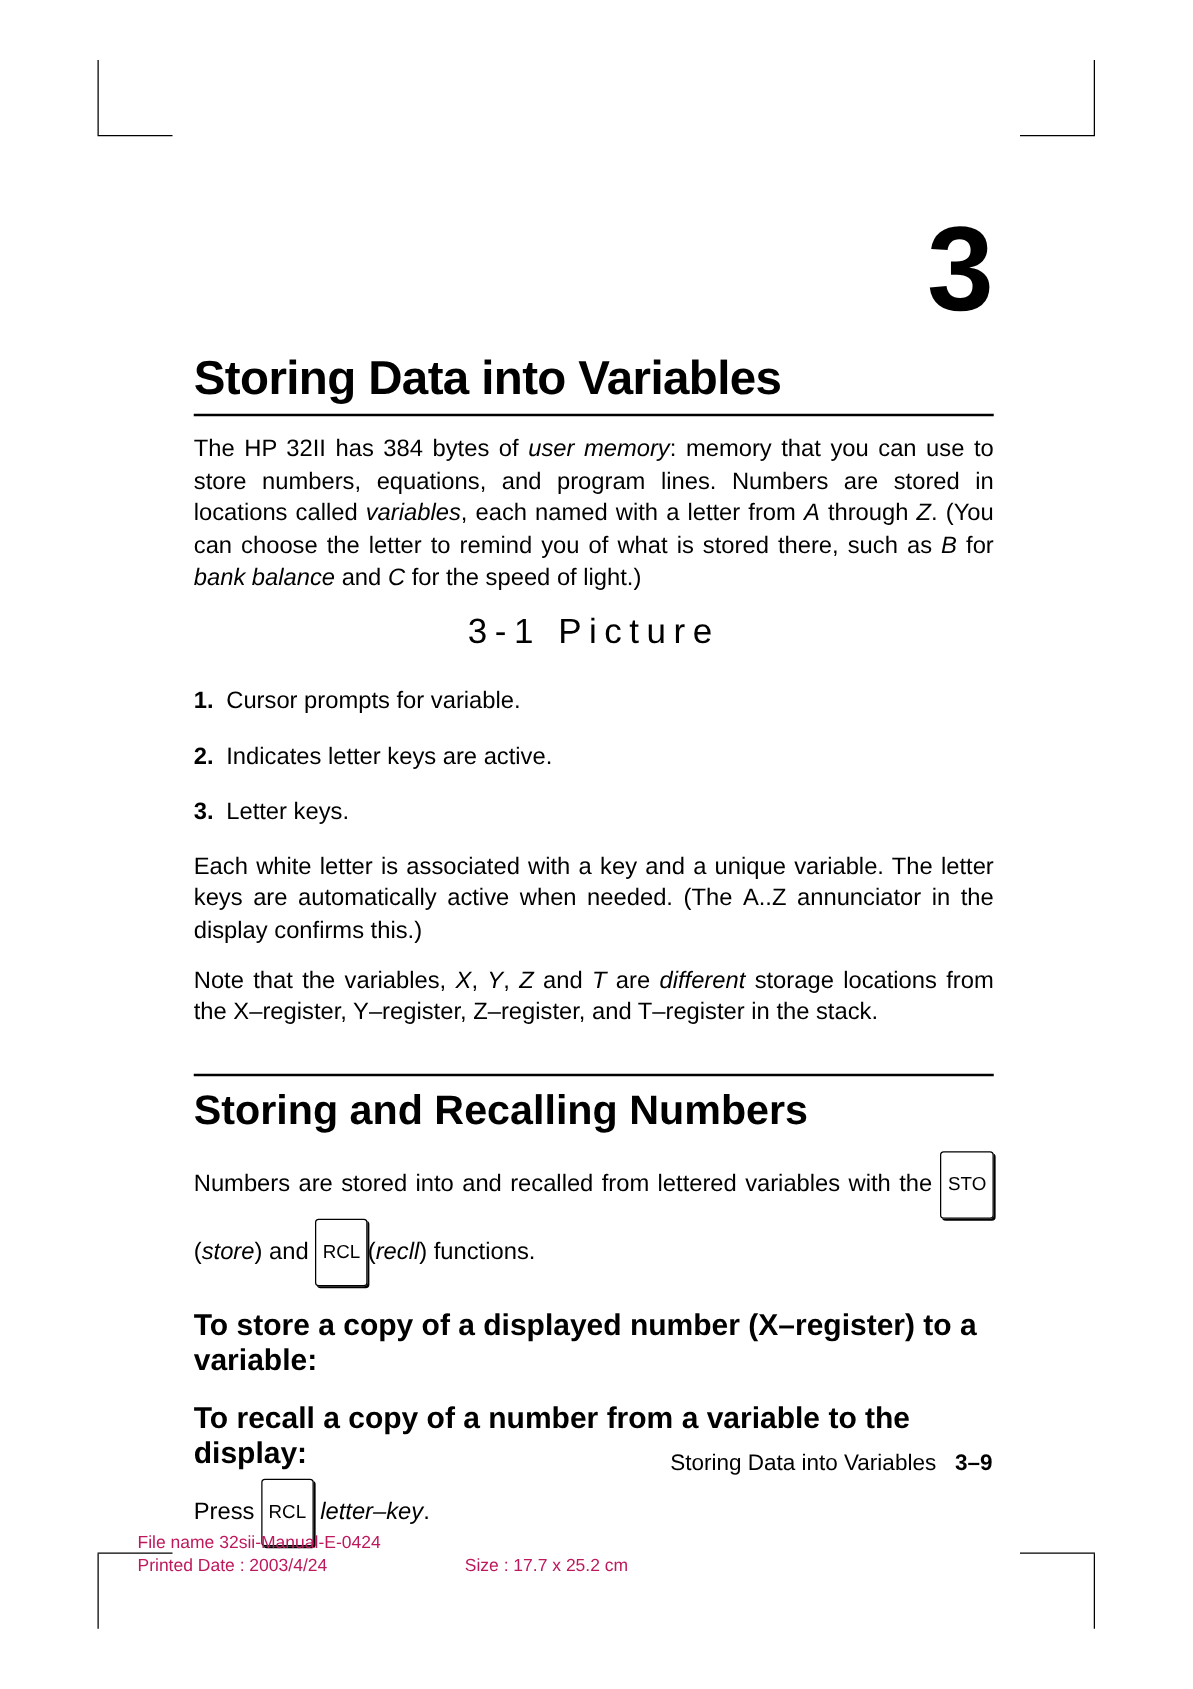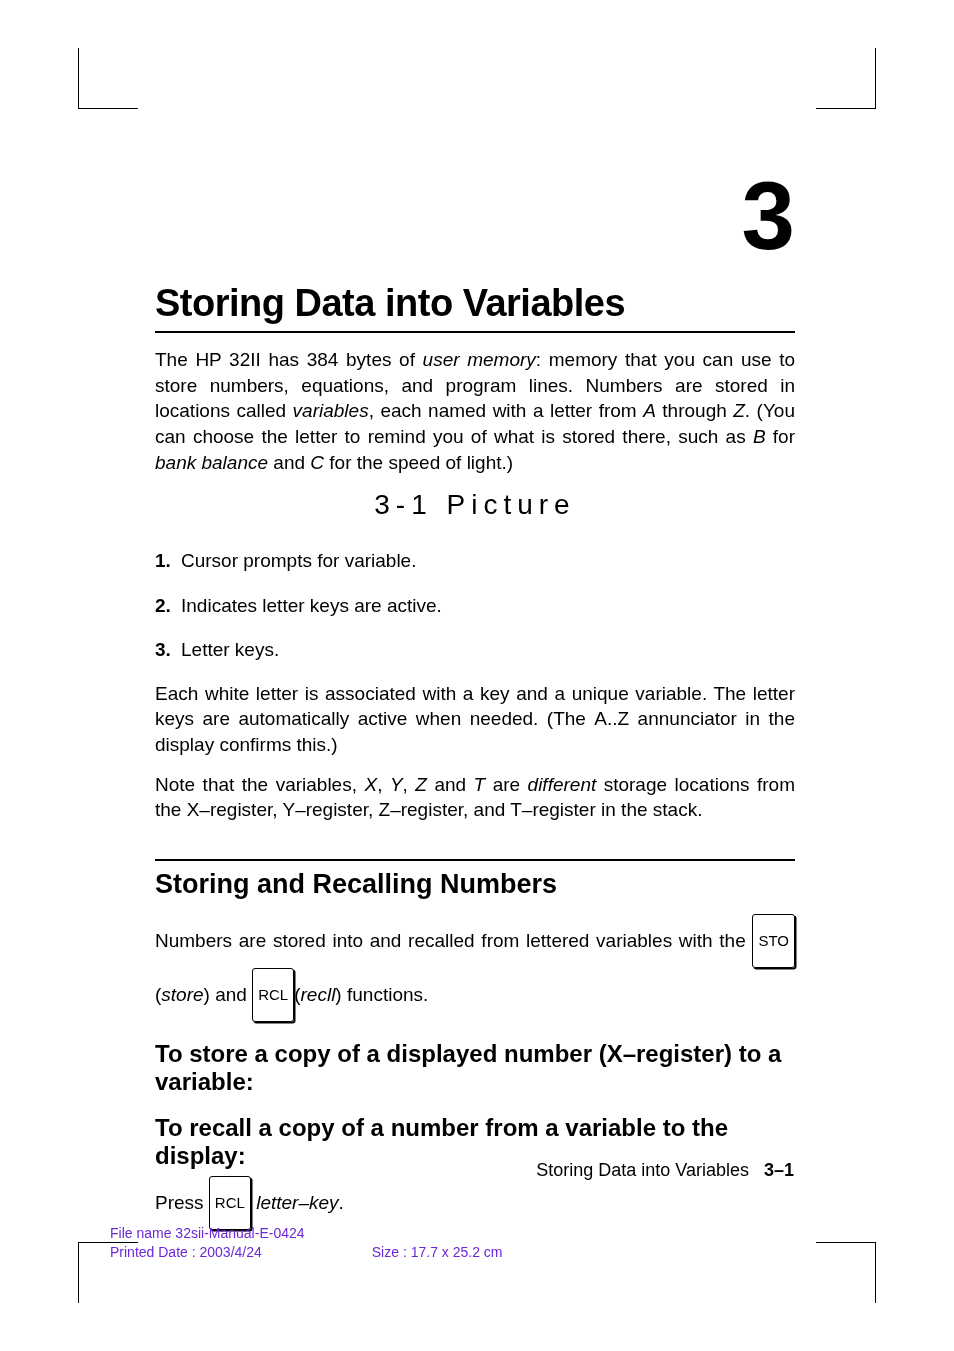--- a/index.html
+++ b/index.html
@@ -88,21 +88,21 @@
     line-height: 1.5;
     margin: 16px 0;
   }
   ol.numlist li .num {
     font-weight: 900;
     display: inline-block;
     width: 26px;
   }
   h2.section {
     font-family: "Arial Black", Arial, sans-serif;
-    font-size: 27px;
+    font-size: 33px;
     font-weight: 900;
     border-top: 2px solid #000;
     padding-top: 8px;
     margin: 36px 0 10px 0;
   }
   .bold { font-weight: 400; font-family: "Arial Black", Arial, sans-serif; }
   .italic { font-style: italic; }
   .keycap {
     display: inline-block;
     border: 1.6px solid #000;
@@ -132,21 +132,21 @@
     font-family: Arial, sans-serif;
   }
   .footer-right .bold { font-weight: 700; font-family: Arial, sans-serif; }
   .footer-meta {
     position: absolute;
     left: 110px;
     bottom: 88px;
     font-size: 14px;
     font-family: Arial, sans-serif;
     line-height: 1.4;
-    color: #6d28d9;
+    color: #be185d;
   }
   .footer-meta .col2 {
     display: inline-block;
     margin-left: 110px;
   }
 </style>
 </head>
 <body>
 
 <div class="cropmark crop-tl"></div>
@@ -189,21 +189,21 @@
   <div class="subhead">To store a copy of a displayed number (X–register) to a variable:</div>
 
   <div class="subhead">To recall a copy of a number from a variable to the display:</div>
   <div class="press">
     <span>Press </span><span class="keycap">RCL</span><span> </span><span class="italic">letter–key</span><span>.</span>
   </div>
 
 </div>
 
 <div class="footer-right">
-  <span>Storing Data into Variables</span>&nbsp;&nbsp;&nbsp;<span class="bold">3–1</span>
+  <span>Storing Data into Variables</span>&nbsp;&nbsp;&nbsp;<span class="bold">3–9</span>
 </div>
 
 <div class="footer-meta">
   <div>File name 32sii-Manual-E-0424</div>
   <div>
     <span>Printed Date : 2003/4/24</span><span class="col2">Size : 17.7 x 25.2 cm</span>
   </div>
 </div>
 
 </body></html>

